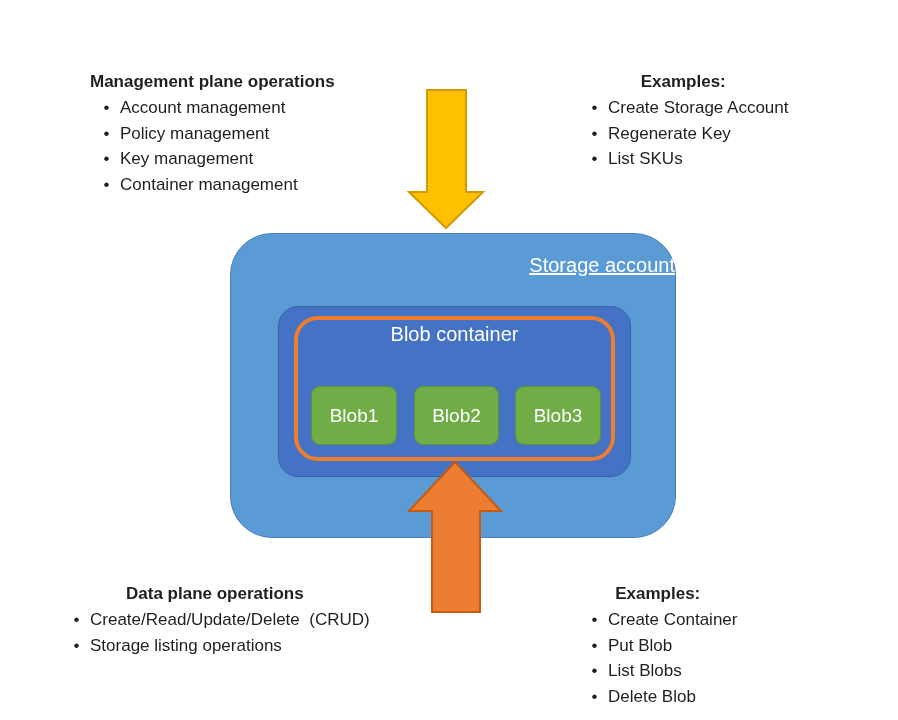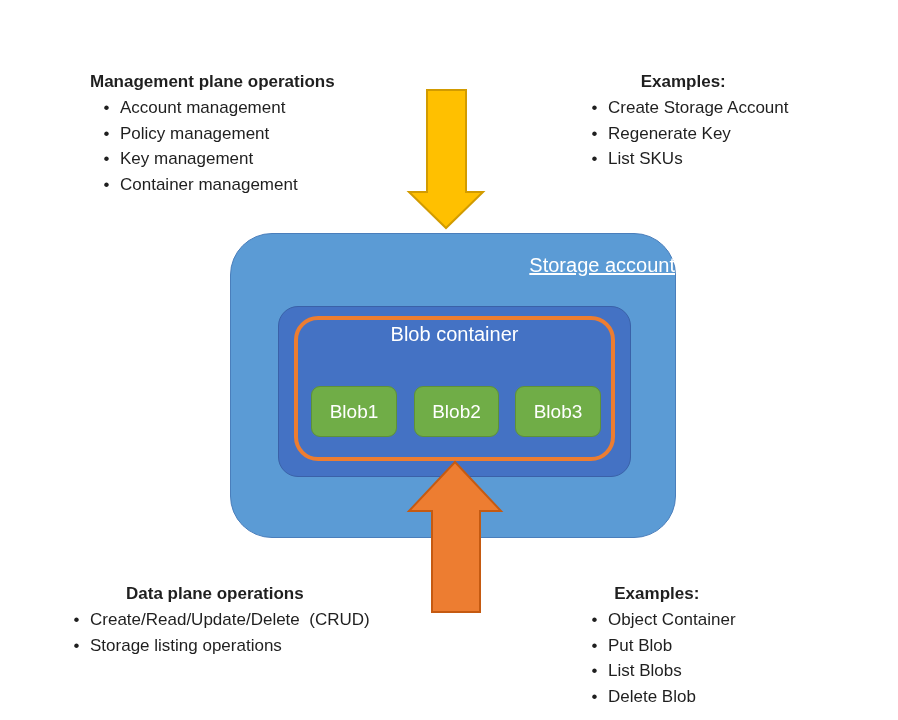--- a/index.html
+++ b/index.html
@@ -48,21 +48,21 @@
     position: absolute; left: 15px; top: 9px; width: 321px; height: 145px;
     border: 4px solid var(--container-border, #ED7D31);
     border-radius: 24px;
     box-sizing: border-box;
   }
   .container-label {
     position: absolute; top: 16px; left: 0; right: 0;
     text-align: center; color: var(--label-text, #ffffff); font-size: 20px;
   }
   .blob {
-    position: absolute; top: 79px; height: 51px;
+    position: absolute; top: 79px; height: 59px;
     background: var(--blob-fill, #70AD47);
     border: 1.5px solid var(--blob-stroke, #5E9138);
     border-radius: 9px;
     box-sizing: border-box;
     color: var(--label-text, #ffffff); font-size: 19px;
     display: flex; align-items: center; justify-content: center;
   }
   .blob-1 { left: 32px; width: 86px; }
   .blob-2 { left: 135px; width: 85px; }
   .blob-3 { left: 236px; width: 86px; }
@@ -142,21 +142,21 @@
     <div class="tb-item">
       <span class="bullet">•</span>
       <span class="tb-text">Storage listing operations</span>
     </div>
   </div>
 
   <div class="text-block block-data-ex">
     <div class="tb-title">Examples:</div>
     <div class="tb-item">
       <span class="bullet">•</span>
-      <span class="tb-text">Object Container</span>
+      <span class="tb-text">Create Container</span>
     </div>
     <div class="tb-item">
       <span class="bullet">•</span>
       <span class="tb-text">Put Blob</span>
     </div>
     <div class="tb-item">
       <span class="bullet">•</span>
       <span class="tb-text">List Blobs</span>
     </div>
     <div class="tb-item">

